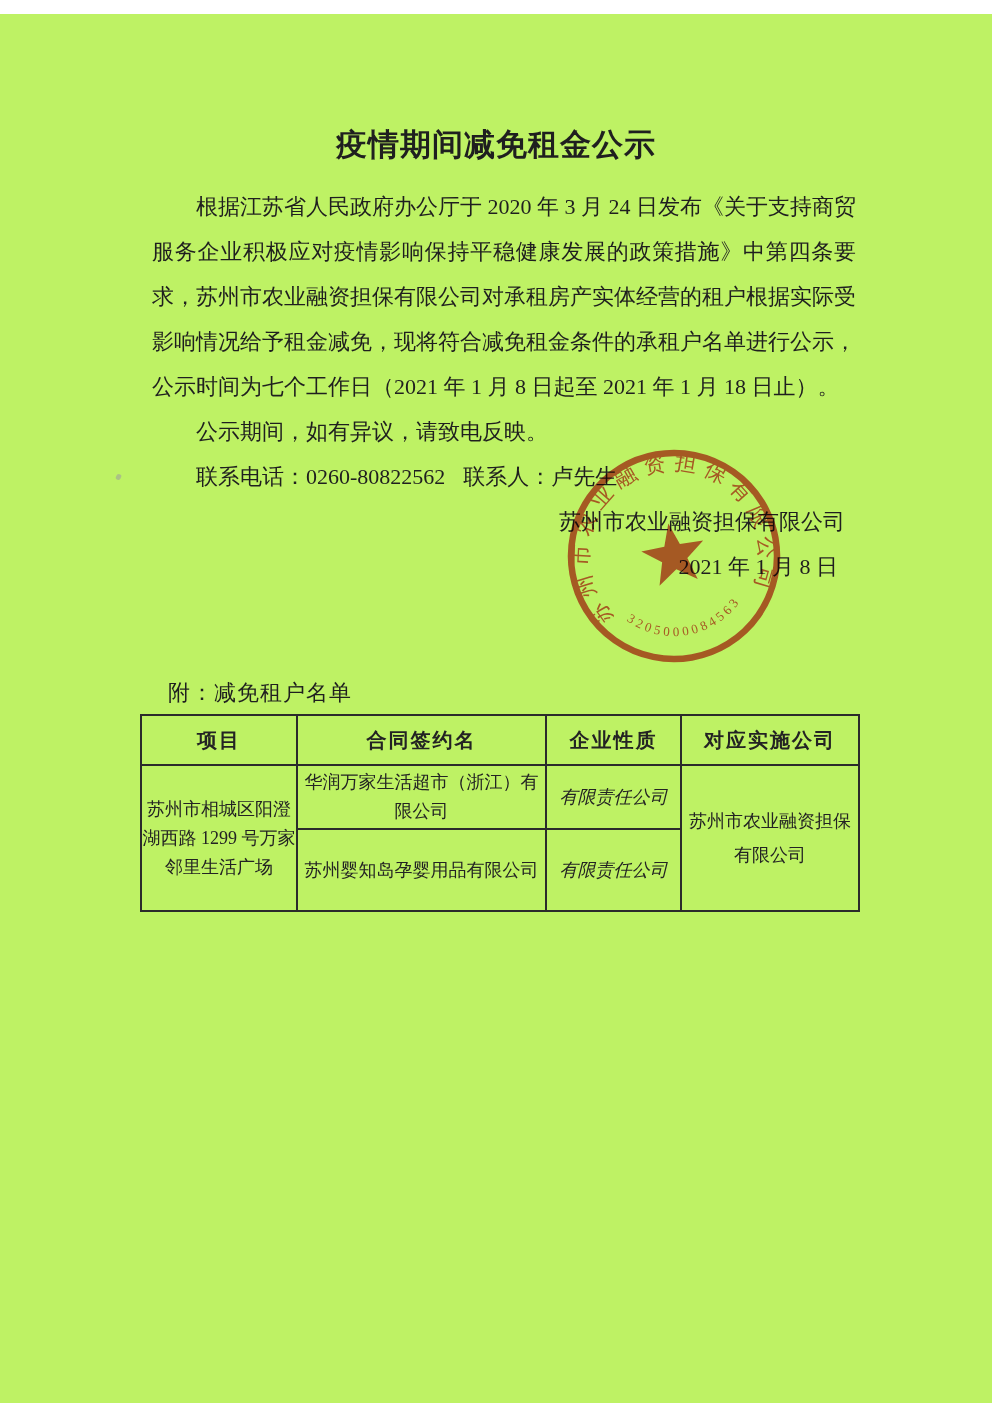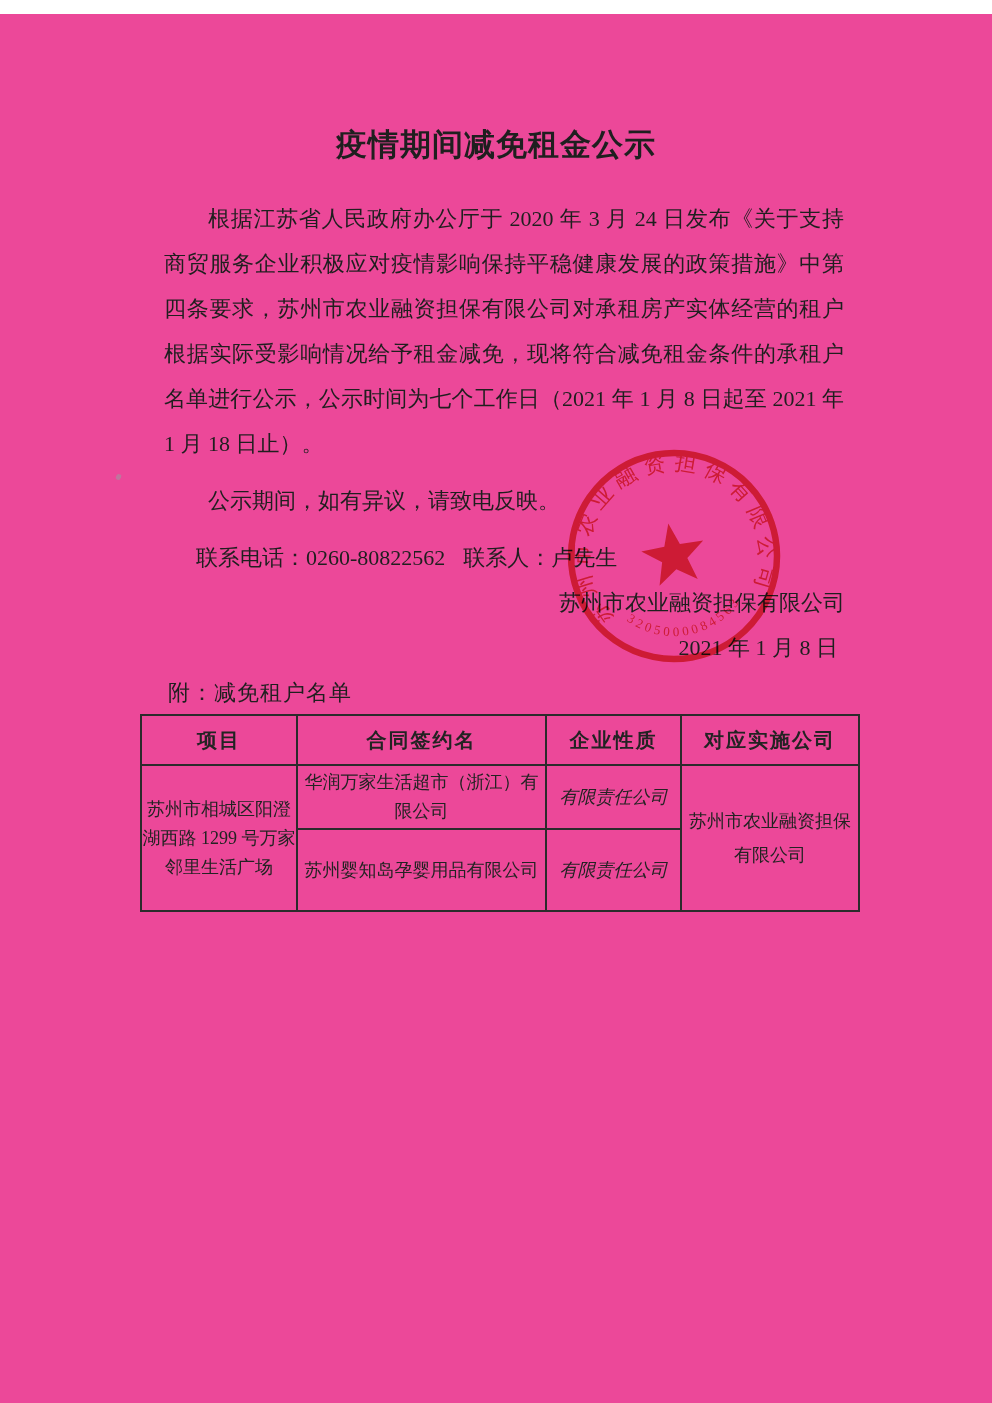--- a/index.html
+++ b/index.html
@@ -1,35 +1,35 @@
 <!DOCTYPE html>
 <html><head>
 <meta charset="utf-8">
 <style>
   html,body{margin:0;padding:0;background:#ffffff;}
   .page{
     position:relative;
     width:992px;height:1403px;
-    background:#ec4899;
+    background:#bef264;
     font-family:"Liberation Serif","DejaVu Serif",serif;
     color:#1f1f1f;
     overflow:hidden;
   }
   .top-strip{position:absolute;top:0;left:0;width:100%;height:14px;background:#ffffff;}
 
   .doc-title{
     position:absolute;top:124px;left:0;width:100%;
     text-align:center;font-size:31px;font-weight:bold;letter-spacing:1px;
   }
 
   .body-block{
     position:absolute;top:184px;left:152px;width:704px;
     font-size:22px;line-height:45px;text-align:justify;
   }
-  .body-block p{margin:12px;text-indent:2em;}
+  .body-block p{margin:0;text-indent:2em;}
   .contact-line{text-indent:2em;white-space:nowrap;}
   .person-label{margin-left:18px;}
 
   .sig-block{text-align:right;}
   .sig-company{padding-right:11px;}
   .sig-date{padding-right:18px;}
 
   .seal{
     position:absolute;left:562px;top:444px;width:224px;height:224px;
     transform:rotate(-10deg);

